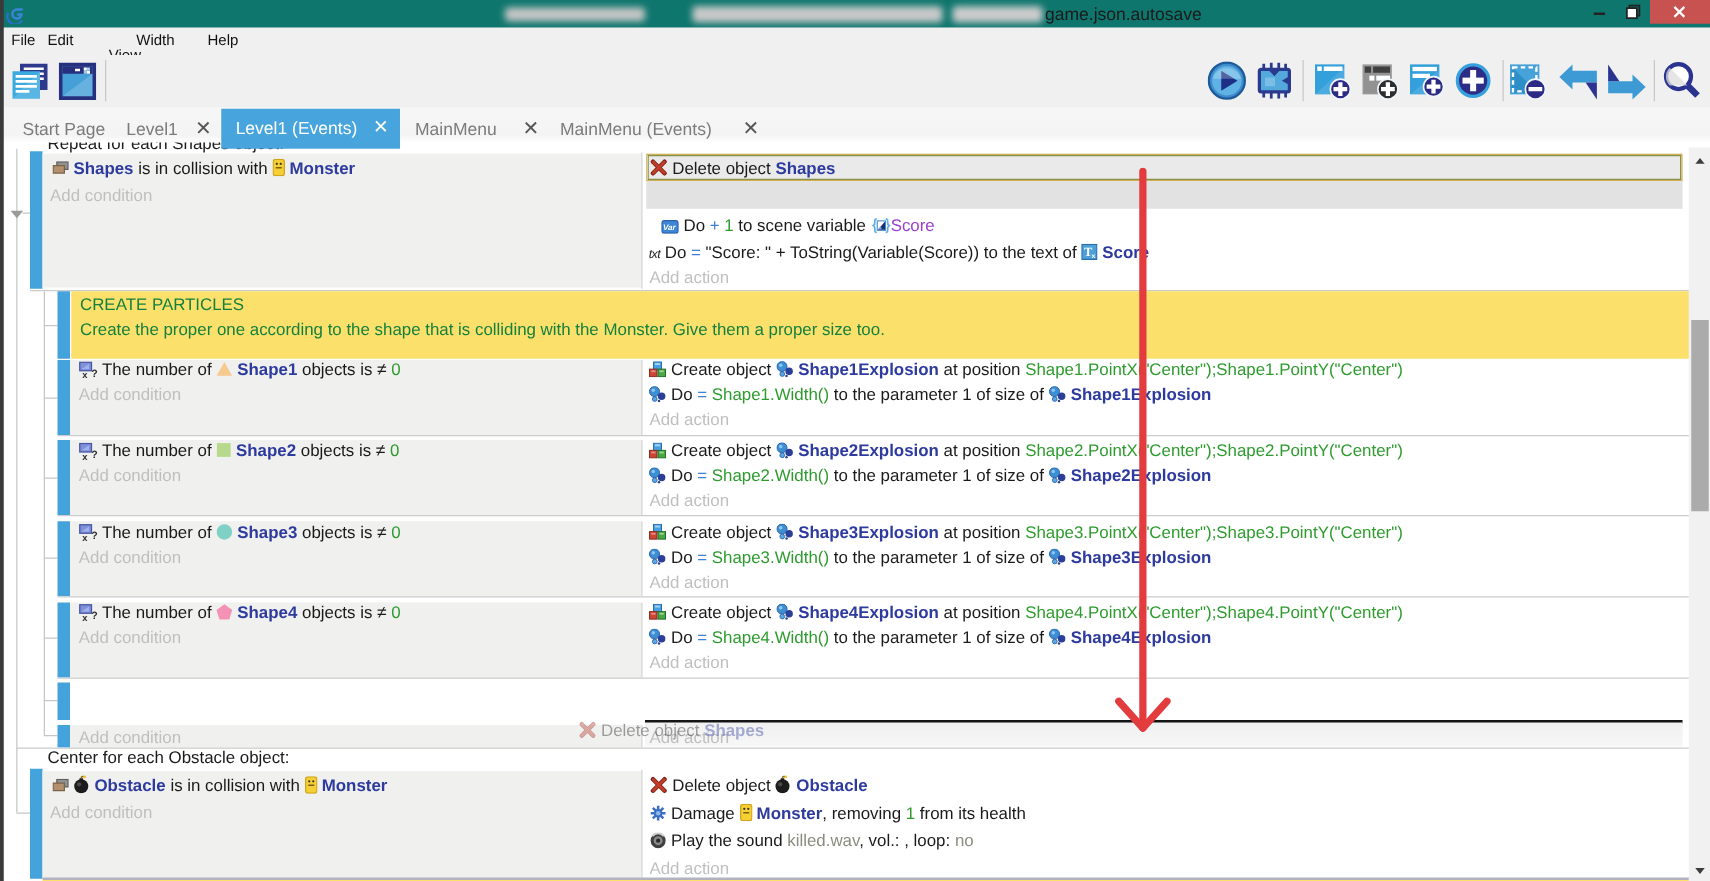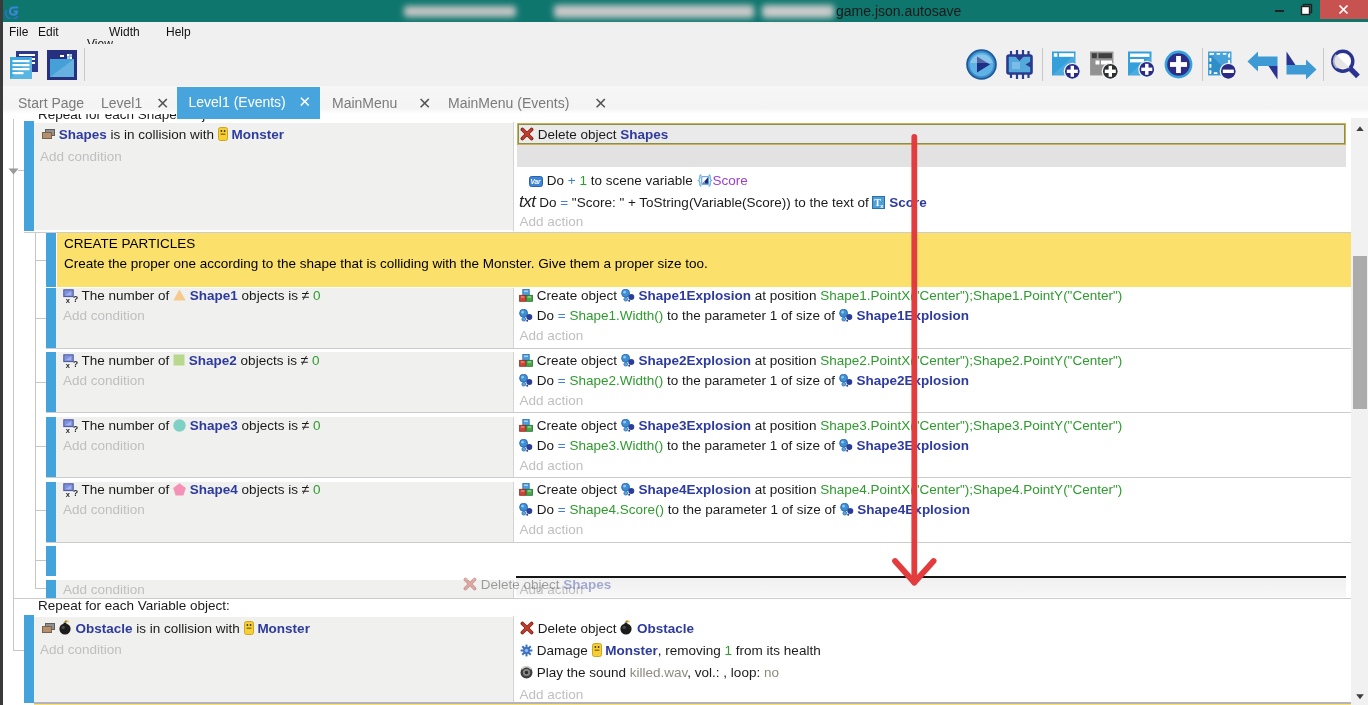--- a/index.html
+++ b/index.html
@@ -18,21 +18,21 @@
 .condpanel { position:absolute; background:#f0f0ef; }
 .divline { position:absolute; width:1px; background:#d4d4d4; }
 .sepline { position:absolute; height:1px; background:#cccccc; }
 .row { position:absolute; white-space:nowrap; height:17px; line-height:17px; }
 .obj { color:#2e3b9e; font-weight:bold; }
 .grn { color:#2e9b2e; }
 .bop { color:#3f7fd6; }
 .pur { color:#9c3fd0; }
 .gry { color:#8b8b7f; }
 .ph  { color:#bfbfbf; }
-.cmt { position:absolute; background:#fbe16b; color:#000000; }
+.cmt { position:absolute; background:#fbe16b; color:#15803d; }
 .treeline { position:absolute; background:#c6c6c6; }
 </style>
 </head>
 <body>
 <div class="abs" id="menubar">
   <span class="menuitem" style="left:9px;">File</span>
   <span class="menuitem" style="left:38px;">Edit</span>
   <span class="menuitem" style="left:87px;margin-top:12px;">View</span>
   <span class="menuitem" style="left:109px;">Width</span>
   <span class="menuitem" style="left:166px;">Help</span>
@@ -230,21 +230,21 @@
         <text x="1.4" y="8" font-size="6.5" font-style="italic" font-weight="bold" fill="#fff" font-family="Liberation Sans">Var</text>
       </svg> Do <span class="bop">+</span> <span class="grn">1</span> to scene variable <svg width="16" height="13" viewBox="0 0 16 13" style="vertical-align:-2px">
         <g fill="none" stroke="#64b0e4" stroke-width="1.4">
           <path d="M4.4 1 Q2.6 1 2.9 3.4 Q3.2 5.5 1.6 6.5 Q3.2 7.5 2.9 9.6 Q2.6 12 4.4 12"></path>
           <path d="M11.6 1 Q13.4 1 13.1 3.4 Q12.8 5.5 14.4 6.5 Q12.8 7.5 13.1 9.6 Q13.4 12 11.6 12"></path>
         </g>
         <rect x="4.8" y="2.7" width="6.6" height="7.6" fill="#fff" stroke="#4a90d0" stroke-width="0.9"></rect>
         <path d="M5.3 9.8 L11 3.2 L11 9.8 Z" fill="#1c2d74"></path>
         <path d="M5.6 9.4 L7.8 6.9 L8.3 9.4 Z" fill="#6ab0e0"></path>
       </svg><span class="pur">Score</span></div>
-<div class="row" style="left:519px; top:75px;"><span style="font-style:italic; font-size:17px; color:#222; letter-spacing:-0.5px;">txt</span> Do <span class="bop">=</span> "Score: " + ToString(Variable(Score)) to the text of <svg width="13" height="13" viewBox="0 0 13 13" style="vertical-align:-2px">
+<div class="row" style="left:519px; top:75px;"><span style="font-style:italic; font-size:10px; color:#222; letter-spacing:-0.5px;">txt</span> Do <span class="bop">=</span> "Score: " + ToString(Variable(Score)) to the text of <svg width="13" height="13" viewBox="0 0 13 13" style="vertical-align:-2px">
         <rect x="0.5" y="0.5" width="12" height="12" fill="#4d9fd8" stroke="#2a6fae"></rect>
         <text x="2.3" y="10" font-size="10" font-weight="bold" fill="#fff" font-family="Liberation Serif">T</text>
         <text x="8.3" y="11.6" font-size="5.5" font-weight="bold" fill="#fff" font-family="Liberation Sans">x</text>
       </svg> <span class="obj">Score</span></div>
 <div class="row ph" style="left:519.5px; top:95px;">Add action</div>
 <div class="bar" style="left:46px; top:115px; width:9.5px; height:53.5px;"></div>
 <div class="cmt" style="left:57px; top:115px; width:1296px; height:53.5px; padding:3px 0 0 7px; font-size:13.5px;">CREATE PARTICLES<br><span style="display:inline-block; margin-top:5px;">Create the proper one according to the shape that is colliding with the Monster. Give them a proper size too.</span></div>
 <div class="bar" style="left:46px; top:169.5px; width:9.5px; height:60px;"></div>
 <div class="condpanel" style="left:55.5px; top:169.5px; width:457px; height:60px;"></div>
 <div class="divline" style="left:512.5px; top:169.5px; height:60px;"></div>
@@ -394,21 +394,21 @@
         <circle cx="10.3" cy="8" r="3" fill="#2a3f97"></circle>
         <circle cx="4.8" cy="10.2" r="1.9" fill="#5aa8e0" stroke="#2a62ad" stroke-width="0.7"></circle>
         <circle cx="8.2" cy="11.7" r="1" fill="#2a3f97"></circle>
       </svg> <span class="obj">Shape4Explosion</span> at position <span class="grn">Shape4.PointX("Center");Shape4.PointY("Center")</span></div>
 <div class="row" style="left:519px; top:383.4px;"><svg width="14" height="13" viewBox="0 0 14 13" style="vertical-align:-2px">
         <circle cx="4.6" cy="4.2" r="4" fill="#3d8fd4" stroke="#2a62ad" stroke-width="0.8"></circle>
         <circle cx="3.6" cy="3.2" r="1.4" fill="#8fc6ec"></circle>
         <circle cx="10.3" cy="8" r="3" fill="#2a3f97"></circle>
         <circle cx="4.8" cy="10.2" r="1.9" fill="#5aa8e0" stroke="#2a62ad" stroke-width="0.7"></circle>
         <circle cx="8.2" cy="11.7" r="1" fill="#2a3f97"></circle>
-      </svg> Do <span class="bop">=</span> <span class="grn">Shape4.Score()</span> to the parameter 1 of size of <svg width="14" height="13" viewBox="0 0 14 13" style="vertical-align:-2px">
+      </svg> Do <span class="bop">=</span> <span class="grn">Shape4.Width()</span> to the parameter 1 of size of <svg width="14" height="13" viewBox="0 0 14 13" style="vertical-align:-2px">
         <circle cx="4.6" cy="4.2" r="4" fill="#3d8fd4" stroke="#2a62ad" stroke-width="0.8"></circle>
         <circle cx="3.6" cy="3.2" r="1.4" fill="#8fc6ec"></circle>
         <circle cx="10.3" cy="8" r="3" fill="#2a3f97"></circle>
         <circle cx="4.8" cy="10.2" r="1.9" fill="#5aa8e0" stroke="#2a62ad" stroke-width="0.7"></circle>
         <circle cx="8.2" cy="11.7" r="1" fill="#2a3f97"></circle>
       </svg> <span class="obj">Shape4Explosion</span></div>
 <div class="row ph" style="left:519.5px; top:403.4px;">Add action</div>
 <div class="bar" style="left:46px; top:428px; width:9.5px; height:30px;"></div>
 <div class="abs" style="left:516px; top:458px; width:830px; height:2.6px; background:#141414;"></div>
 <div class="bar" style="left:46px; top:461.5px; width:9.5px; height:18.5px;"></div>
@@ -421,21 +421,21 @@
 <div class="row" style="left:463px; top:458px; opacity:0.4;"><svg width="14" height="14" viewBox="0 0 14 14" style="vertical-align:-2px">
         <g stroke="#7e1f14" stroke-width="3.6" stroke-linecap="round">
           <line x1="2.4" y1="2.4" x2="11.6" y2="11.6"></line>
           <line x1="11.6" y1="2.4" x2="2.4" y2="11.6"></line>
         </g>
         <g stroke="#bf3d2b" stroke-width="2.2" stroke-linecap="round">
           <line x1="2.6" y1="2.6" x2="11.4" y2="11.4"></line>
           <line x1="11.4" y1="2.6" x2="2.6" y2="11.4"></line>
         </g>
       </svg> Delete object <span class="obj">Shapes</span></div>
-<div class="row" style="left:38px; top:478.5px;">Repeat for each Variable object:</div>
+<div class="row" style="left:38px; top:478.5px;">Center for each Obstacle object:</div>
 <div class="bar" style="left:24px; top:497px; width:10px; height:87.5px;"></div>
 <div class="condpanel" style="left:34px; top:498.5px; width:478.5px; height:86px;"></div>
 <div class="divline" style="left:512.5px; top:497.5px; height:87px;"></div>
 <div class="row" style="left:42px; top:502px;"><svg width="13" height="11" viewBox="0 0 13 11" style="vertical-align:-1px">
         <rect x="3.5" y="0.5" width="9" height="6" fill="#919191" stroke="#5e5e5e"></rect>
         <rect x="0.5" y="3.5" width="9" height="6" fill="#b3906f" stroke="#7d6248"></rect>
       </svg> <svg width="13" height="15" viewBox="0 0 13 15" style="vertical-align:-2px">
         <circle cx="6" cy="9" r="5.6" fill="#1c1c1c"></circle>
         <circle cx="4.2" cy="7.4" r="1.7" fill="#4a4a4a"></circle>
         <rect x="4.6" y="2.6" width="2.8" height="2.6" fill="#1c1c1c"></rect>

